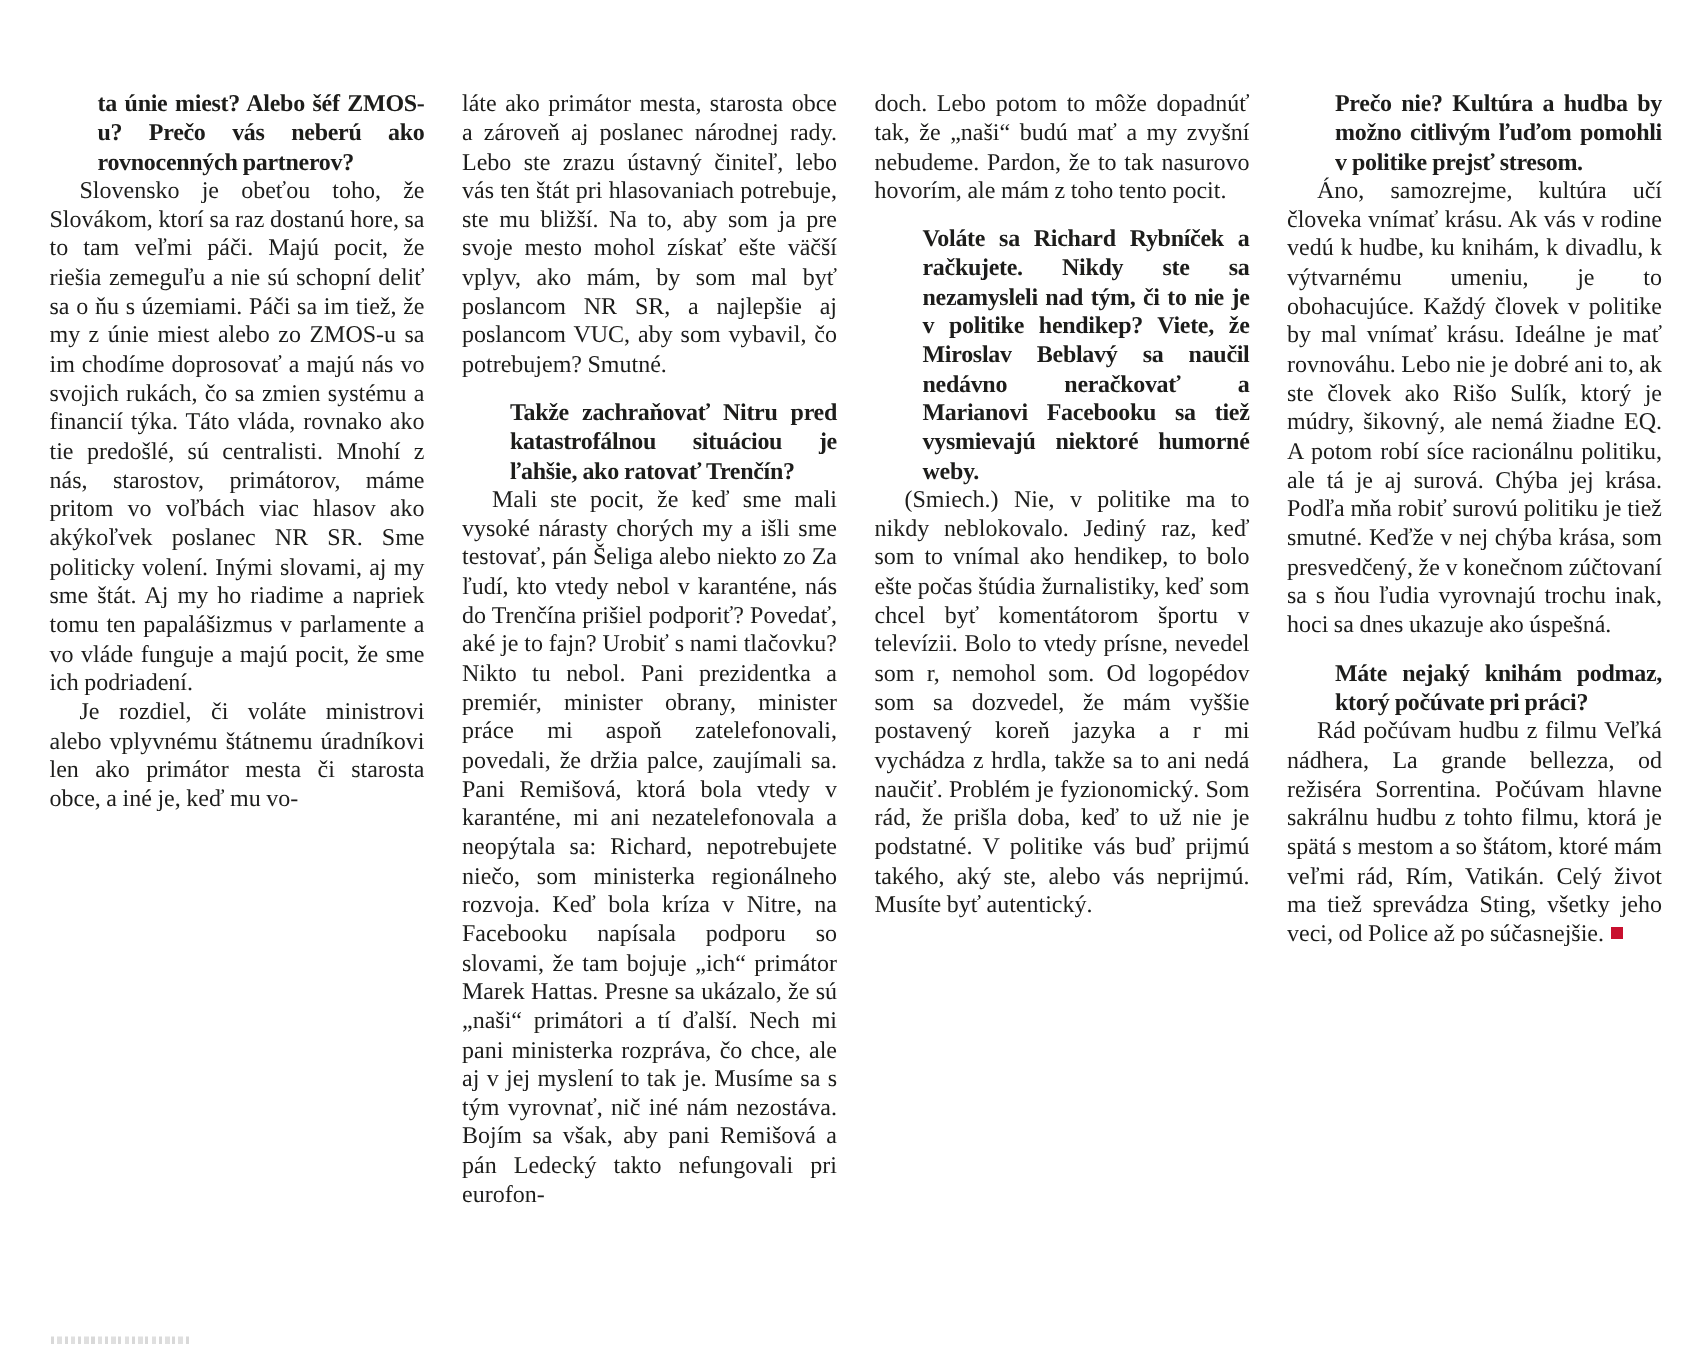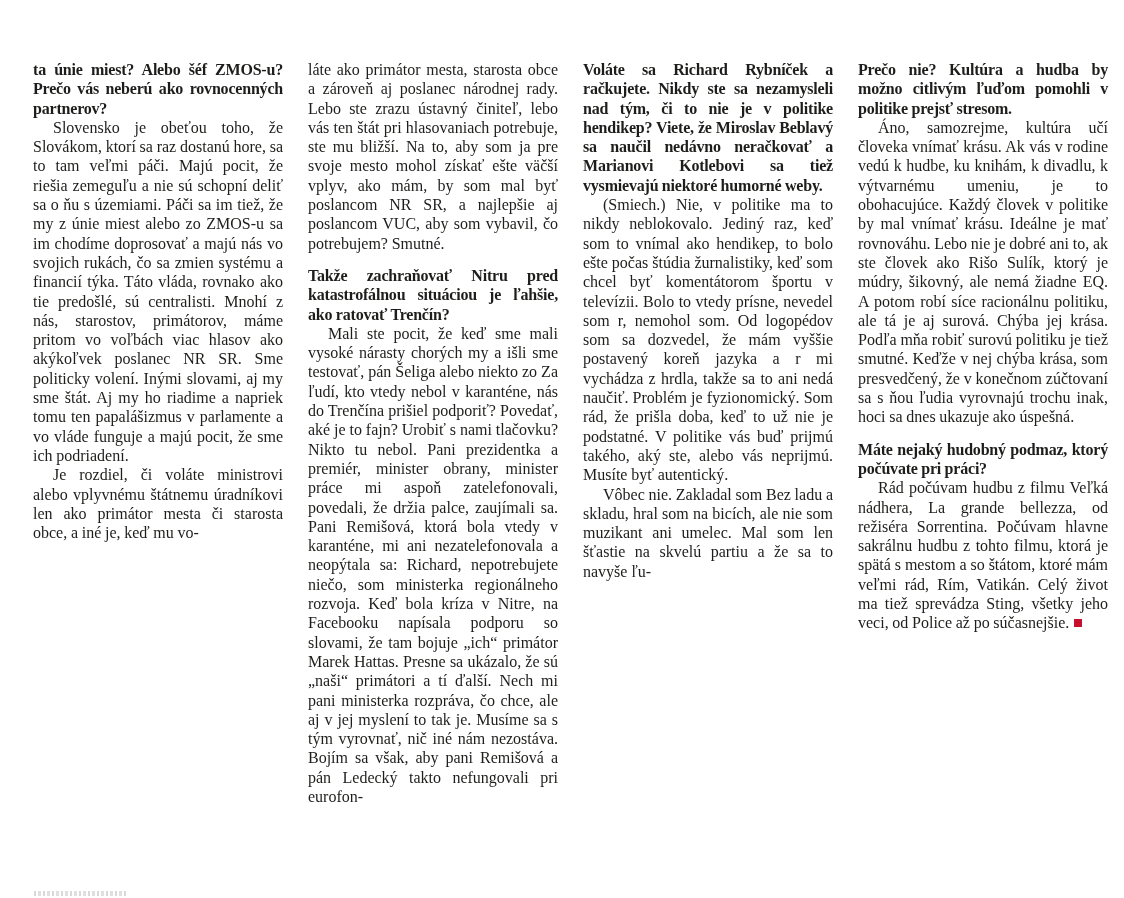--- a/index.html
+++ b/index.html
@@ -36,20 +36,21 @@
     font-size: 16px;
     line-height: 19.3px;
     text-align: justify;
     hyphens: none;
     word-spacing: -0.3px;
   }
   .col p.question {
     font-weight: bold;
     margin-top: 13px;
     letter-spacing: -0.2px;
+    margin-left: 32px;
   }
   .col > p:first-child {
     margin-top: 0;
   }
   .col p.answer {
     text-indent: 20px;
   }
   .col p.answer-cont {
     text-indent: 0;
     font-family: Liberation Serif, serif;
@@ -88,25 +89,25 @@
         <p class="question">ta únie miest? Alebo šéf ZMOS-u? Prečo vás neberú ako rovnocenných partnerov?</p>
         <p class="answer">Slovensko je obeťou toho, že Slovákom, ktorí sa raz dostanú hore, sa to tam veľmi páči. Majú pocit, že riešia zemeguľu a nie sú schopní deliť sa o ňu s územiami. Páči sa im tiež, že my z únie miest alebo zo ZMOS-u sa im chodíme doprosovať a majú nás vo svojich rukách, čo sa zmien systému a financií týka. Táto vláda, rovnako ako tie predošlé, sú centralisti. Mnohí z nás, starostov, primátorov, máme pritom vo voľbách viac hlasov ako akýkoľvek poslanec NR SR. Sme politicky volení. Inými slovami, aj my sme štát. Aj my ho riadime a napriek tomu ten papalášizmus v parlamente a vo vláde funguje a majú pocit, že sme ich podriadení.</p>
         <p class="answer">Je rozdiel, či voláte ministrovi alebo vplyvnému štátnemu úradníkovi len ako primátor mesta či starosta obce, a iné je, keď mu vo-</p>
       </div>
       <div class="col">
         <p class="answer-cont">láte ako primátor mesta, starosta obce a zároveň aj poslanec národnej rady. Lebo ste zrazu ústavný činiteľ, lebo vás ten štát pri hlasovaniach potrebuje, ste mu bližší. Na to, aby som ja pre svoje mesto mohol získať ešte väčší vplyv, ako mám, by som mal byť poslancom NR SR, a najlepšie aj poslancom VUC, aby som vybavil, čo potrebujem? Smutné.</p>
         <p class="question">Takže zachraňovať Nitru pred katastrofálnou situáciou je ľahšie, ako ratovať Trenčín?</p>
         <p class="answer">Mali ste pocit, že keď sme mali vysoké nárasty chorých my a išli sme testovať, pán Šeliga alebo niekto zo Za ľudí, kto vtedy nebol v karanténe, nás do Trenčína prišiel podporiť? Povedať, aké je to fajn? Urobiť s nami tlačovku? Nikto tu nebol. Pani prezidentka a premiér, minister obrany, minister práce mi aspoň zatelefonovali, povedali, že držia palce, zaujímali sa. Pani Remišová, ktorá bola vtedy v karanténe, mi ani nezatelefonovala a neopýtala sa: Richard, nepotrebujete niečo, som ministerka regionálneho rozvoja. Keď bola kríza v Nitre, na Facebooku napísala podporu so slovami, že tam bojuje „ich“ primátor Marek Hattas. Presne sa ukázalo, že sú „naši“ primátori a tí ďalší. Nech mi pani ministerka rozpráva, čo chce, ale aj v jej myslení to tak je. Musíme sa s tým vyrovnať, nič iné nám nezostáva. Bojím sa však, aby pani Remišová a pán Ledecký takto nefungovali pri eurofon-</p>
       </div>
       <div class="col">
-        <p class="question">Voláte sa Richard Rybníček a račkujete. Nikdy ste sa nezamysleli nad tým, či to nie je v politike hendikep? Viete, že Miroslav Beblavý sa naučil nedávno neračkovať a Marianovi Kotlebovi sa tiež vysmievajú niektoré humorné weby.</p>
+        <p class="answer-cont">doch. Lebo potom to môže dopadnúť tak, že „naši“ budú mať a my zvyšní nebudeme. Pardon, že to tak nasurovo hovorím, ale mám z toho tento pocit.</p>
+        <p class="question">Voláte sa Richard Rybníček a račkujete. Nikdy ste sa nezamysleli nad tým, či to nie je v politike hendikep? Viete, že Miroslav Beblavý sa naučil nedávno neračkovať a Marianovi Facebooku sa tiež vysmievajú niektoré humorné weby.</p>
         <p class="answer">(Smiech.) Nie, v politike ma to nikdy neblokovalo. Jediný raz, keď som to vnímal ako hendikep, to bolo ešte počas štúdia žurnalistiky, keď som chcel byť komentátorom športu v televízii. Bolo to vtedy prísne, nevedel som r, nemohol som. Od logopédov som sa dozvedel, že mám vyššie postavený koreň jazyka a r mi vychádza z hrdla, takže sa to ani nedá naučiť. Problém je fyzionomický. Som rád, že prišla doba, keď to už nie je podstatné. V politike vás buď prijmú takého, aký ste, alebo vás neprijmú. Musíte byť autentický.</p>
-        <p class="answer">Vôbec nie. Zakladal som Bez ladu a skladu, hral som na bicích, ale nie som muzikant ani umelec. Mal som len šťastie na skvelú partiu a že sa to navyše ľu-</p>
       </div>
       <div class="col">
         <p class="question">Prečo nie? Kultúra a hudba by možno citlivým ľuďom pomohli v politike prejsť stresom.</p>
         <p class="answer">Áno, samozrejme, kultúra učí človeka vnímať krásu. Ak vás v rodine vedú k hudbe, ku knihám, k divadlu, k výtvarnému umeniu, je to obohacujúce. Každý človek v politike by mal vnímať krásu. Ideálne je mať rovnováhu. Lebo nie je dobré ani to, ak ste človek ako Rišo Sulík, ktorý je múdry, šikovný, ale nemá žiadne EQ. A potom robí síce racionálnu politiku, ale tá je aj surová. Chýba jej krása. Podľa mňa robiť surovú politiku je tiež smutné. Keďže v nej chýba krása, som presvedčený, že v konečnom zúčtovaní sa s ňou ľudia vyrovnajú trochu inak, hoci sa dnes ukazuje ako úspešná.</p>
-        <p class="question">Máte nejaký hudobný podmaz, ktorý počúvate pri práci?</p>
+        <p class="question">Máte nejaký knihám podmaz, ktorý počúvate pri práci?</p>
         <p class="answer">Rád počúvam hudbu z filmu Veľká nádhera, La grande bellezza, od režiséra Sorrentina. Počúvam hlavne sakrálnu hudbu z tohto filmu, ktorá je spätá s mestom a so štátom, ktoré mám veľmi rád, Rím, Vatikán. Celý život ma tiež sprevádza Sting, všetky jeho veci, od Police až po súčasnejšie.<span class="endmark" style="background: rgb(200, 16, 46);"></span></p>
       </div>
     </div>
   <div class="footer-watermark"></div>
 </div>
 
 </body></html>

